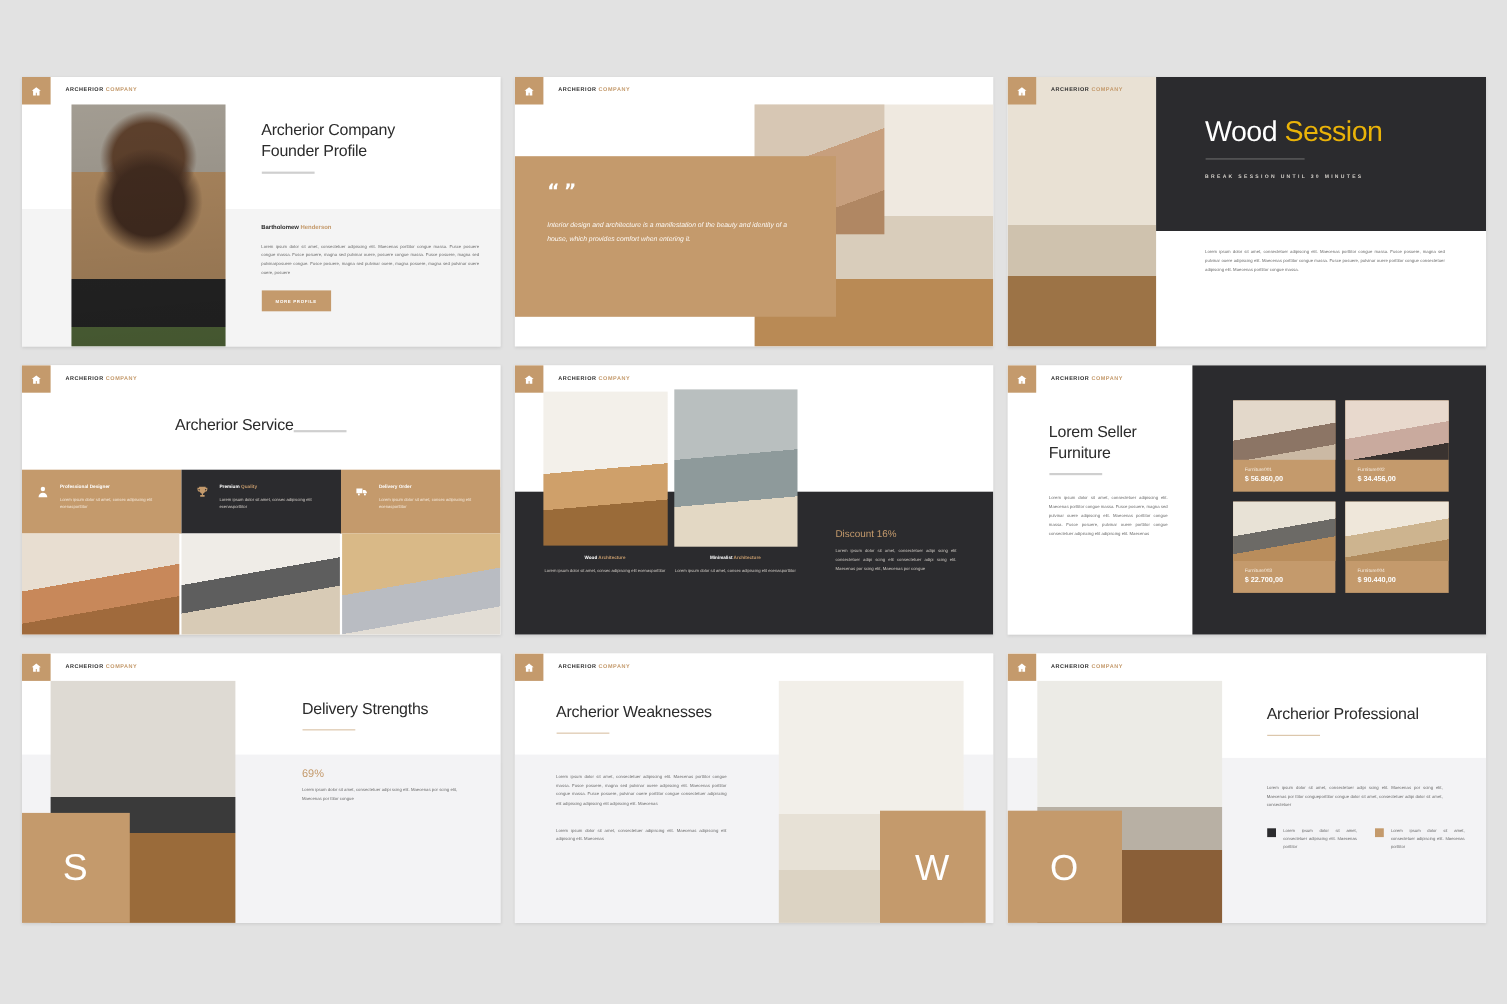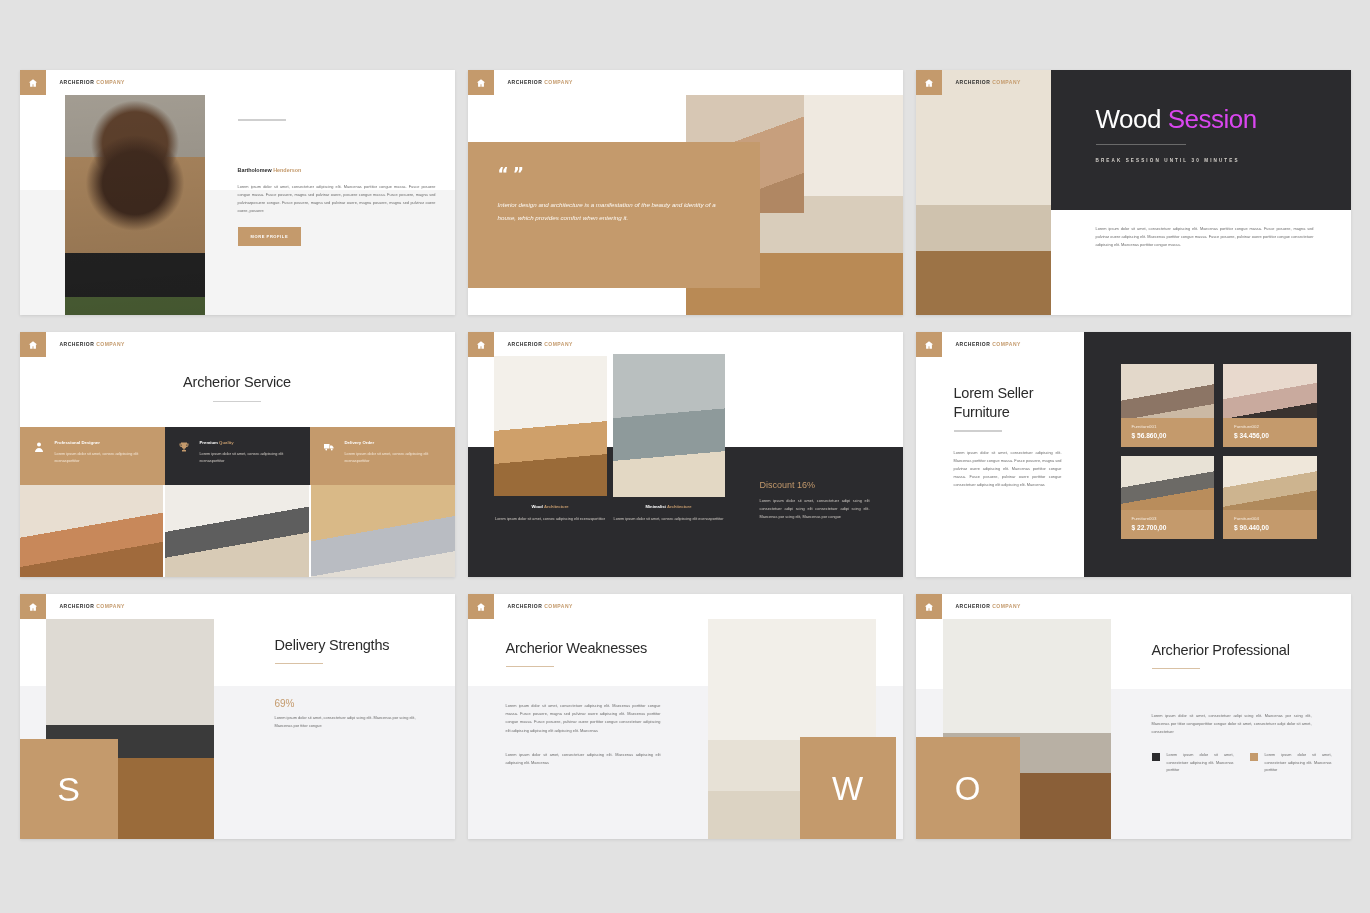--- a/index.html
+++ b/index.html
@@ -104,28 +104,28 @@
     padding: 24px 36px 0 30px;
   }
   .s2-marks { font-size: 17px; color: #fff; font-weight: 700; letter-spacing: 4px; line-height: 1; height: 22px; font-family: "DejaVu Sans", sans-serif;}
   .s2-text { margin-top: 10px; font-size: 6.2px; line-height: 2.15; color: #fdf9f4; font-style: italic; }
 
   
   .s3-img { position: absolute; left: 0; top: 0; width: 135px; height: 245px; z-index: 5; }
   .s3-dark { position: absolute; left: 135px; top: 0; width: 300px; height: 140px; background: #2b2b2e; z-index: 8; padding: 36px 0 0 45px; }
   .s3-title { font-size: 26px; font-weight: 400; letter-spacing: -.5px; line-height: 1; }
   .s3-title .t1 { color: #ffffff; }
-  .s3-title .t2 { color: #d946ef; }
+  .s3-title .t2 { color: #eab308; }
   .s3-rule { width: 90px; height: 1px; background: #6a6a6a; margin: 12px 0 13px 0; }
   .s3-sub { font-size: 4.6px; letter-spacing: 2.1px; color: #d6d2cc; font-weight: 600; }
   .s3-body { position: absolute; left: 180px; top: 155px; width: 218px; z-index: 8; }
 
   
   .s4-head { position: absolute; top: 0; left: 0; width: 100%; height: 111px; background: #fff;
-             display: flex; flex-direction: column; align-items: center; justify-content: center; text-align: center; }
+             display: flex; flex-direction: row; align-items: center; justify-content: center; text-align: center; }
   .s4-cards { position: absolute; top: 95px; left: 0; width: 100%; height: 58px; display: flex; }
   .s4-card { flex: 1; padding: 13px 14px 0 13px; display: flex; gap: 9px; }
   .s4-card.tan { background: #c49a6c; }
   .s4-card.dark { background: #2b2b2e; }
   .s4-ic { width: 13px; flex: none; display: flex; justify-content: center; padding-top: 1px; }
   .s4-ic svg { width: 12px; height: 12px; }
   .s4-ct { font-size: 4.3px; font-weight: 700; }
   .s4-card.tan .s4-ct { color: #ffffff; }
   .s4-card.dark .s4-ct .c1 { color: #ffffff; }
   .s4-card.dark .s4-ct .c2 { color: #c49a6c; }
@@ -212,20 +212,24 @@
             <path d="M12 3 2 11h3v10h6v-6h2v6h6V11h3z"></path>
           </svg>
       </div>
       <div class="hdr-brand">
         <span class="b1">ARCHERIOR</span>
         <span class="b2">COMPANY</span>
       </div>
     </div>
     <div class="s1-img photo ph-man"></div>
     <div class="s1-body">
+      <div class="title-lg">
+        <div>Archerior Company</div>
+        <div>Founder Profile</div>
+      </div>
       <div class="rule"></div>
       <div class="s1-name">
         <span class="n1">Bartholomew </span><span class="n2">Henderson</span>
       </div>
       <div class="body-txt" style="margin-top:10px">Lorem ipsum dolor sit amet, consectetuer adipiscing elit. Maecenas porttitor congue massa. Fusce posuere congue massa. Fusce posuere, magna sed pulvinar ouere, posuere congue massa. Fusce posuere, magna sed pulvinarposuere congue. Fusce posuere, magna sed pulvinar ouere, magna posuere, magna sed pulvinar ouere ouere, posuere</div>
       <div class="s1-btn">MORE PROFILE</div>
     </div>
   </div>
 
   <div class="slide">

